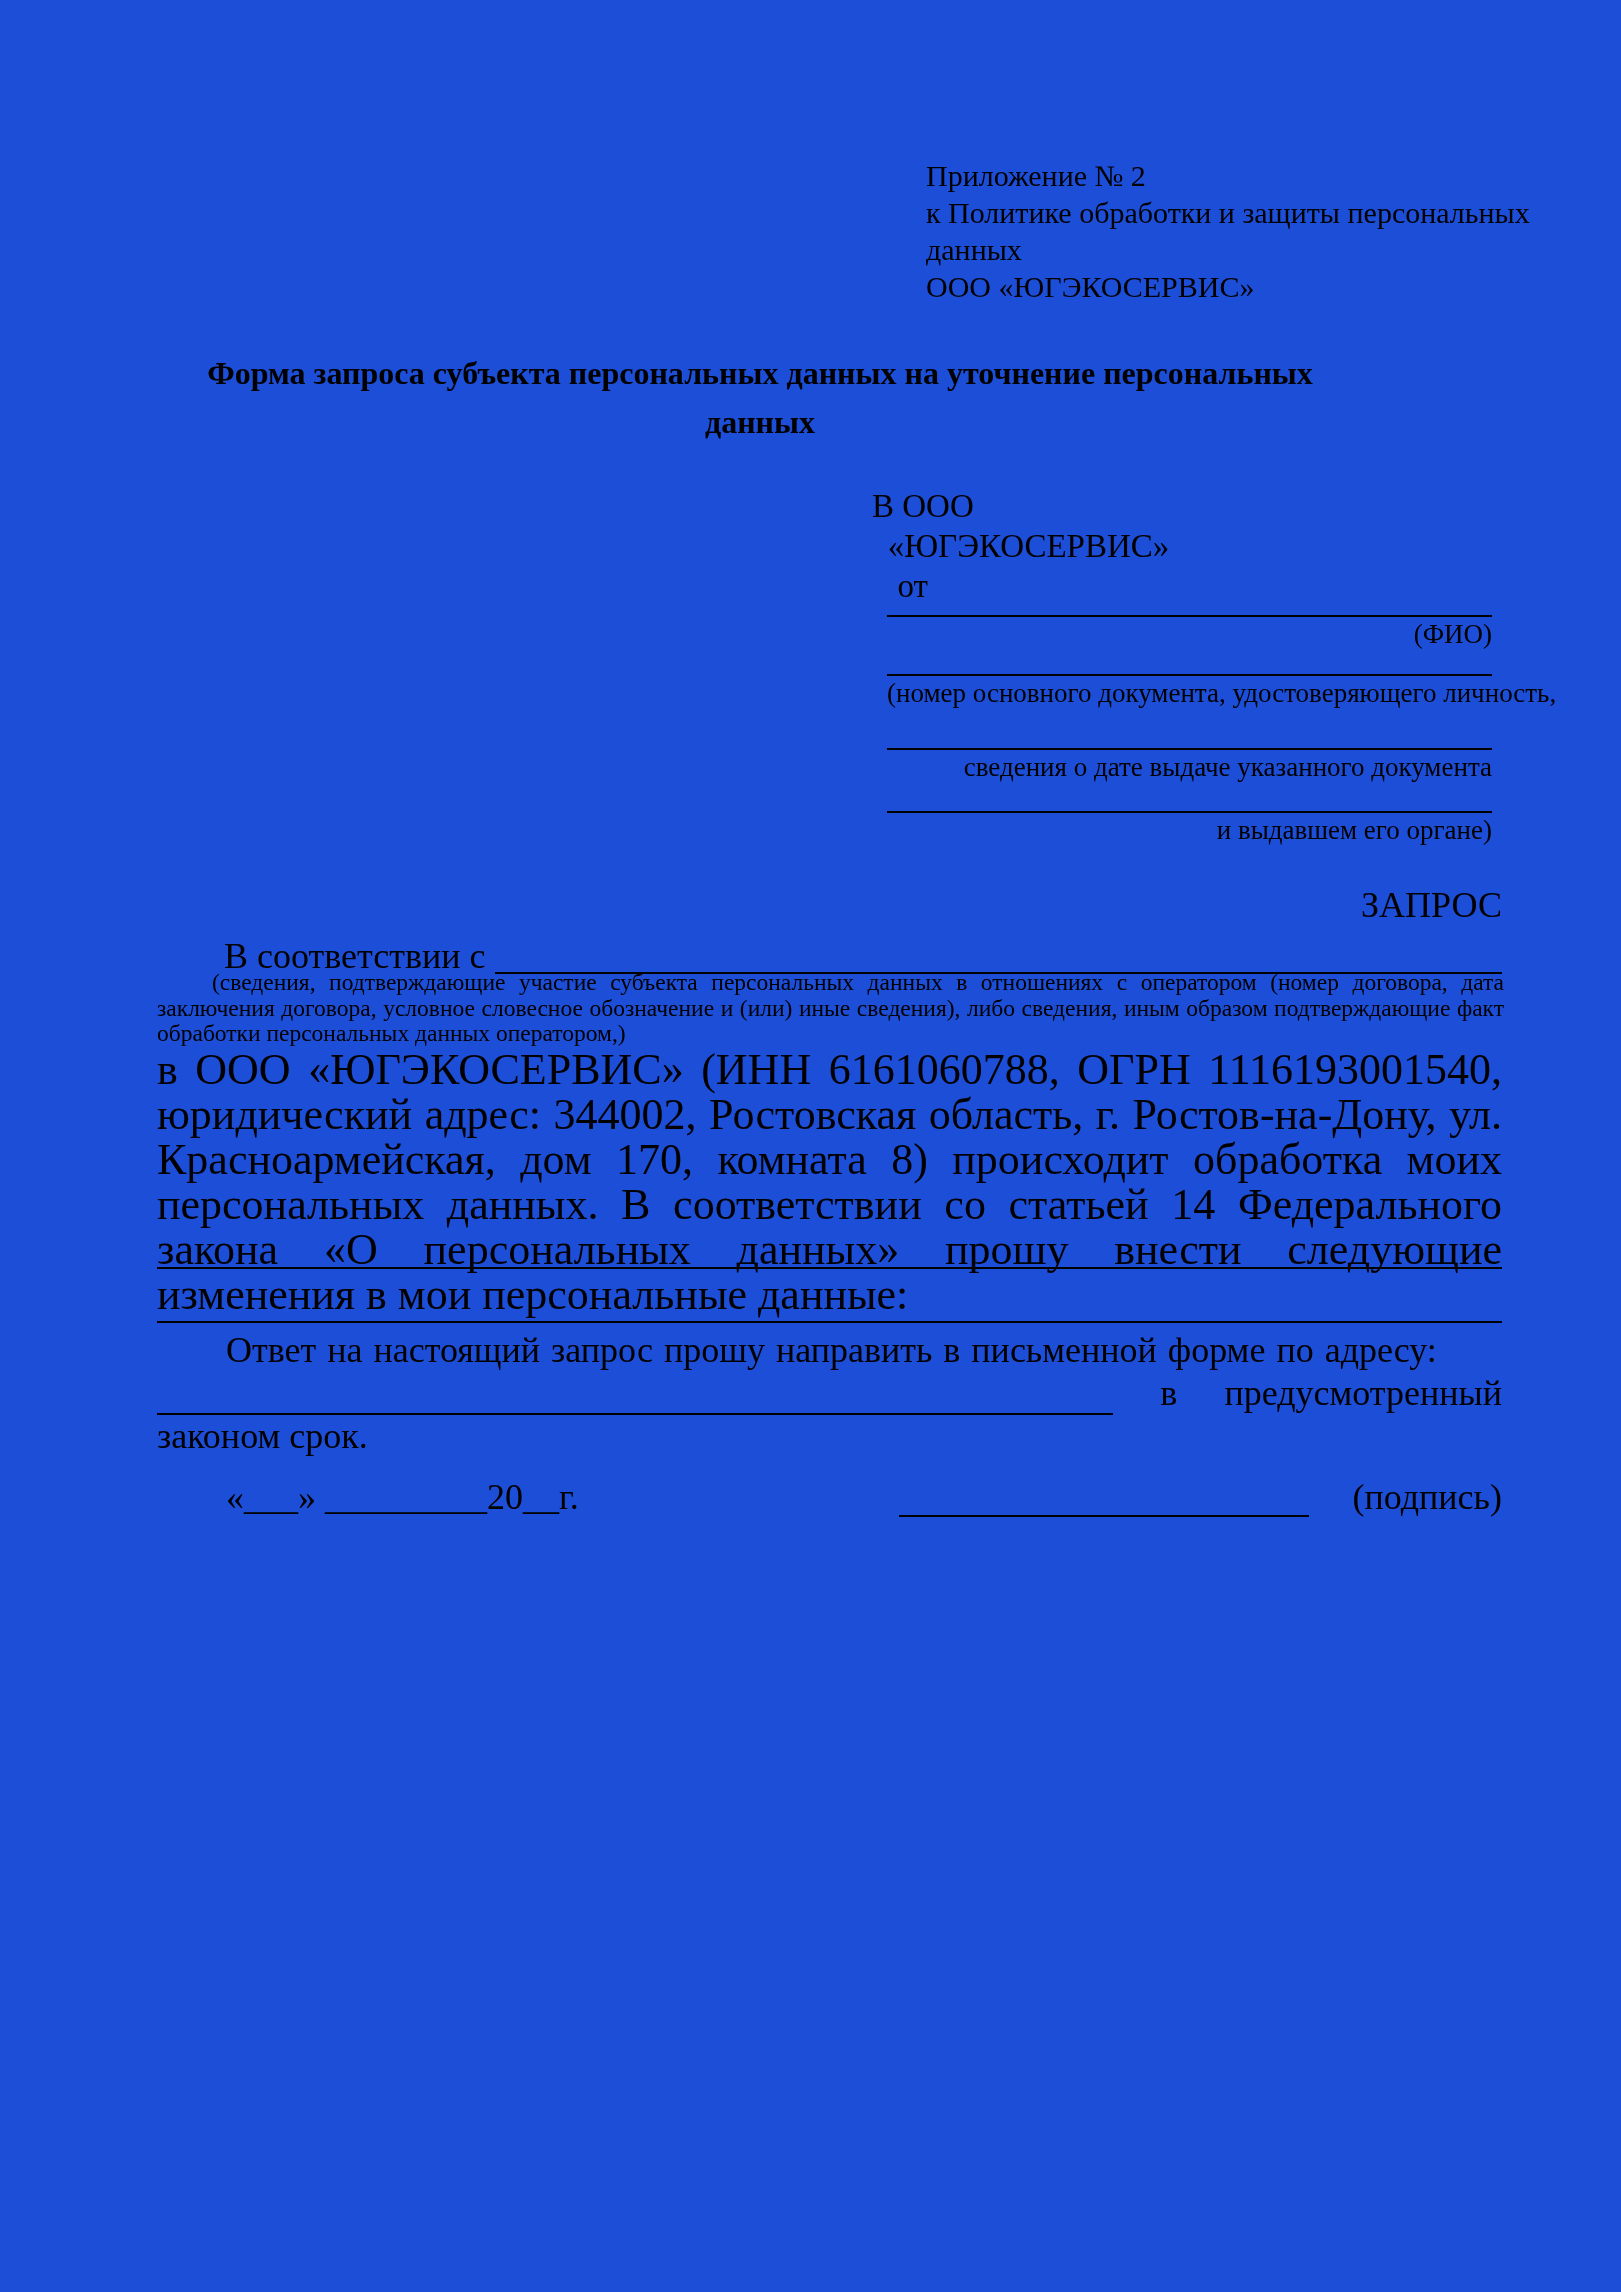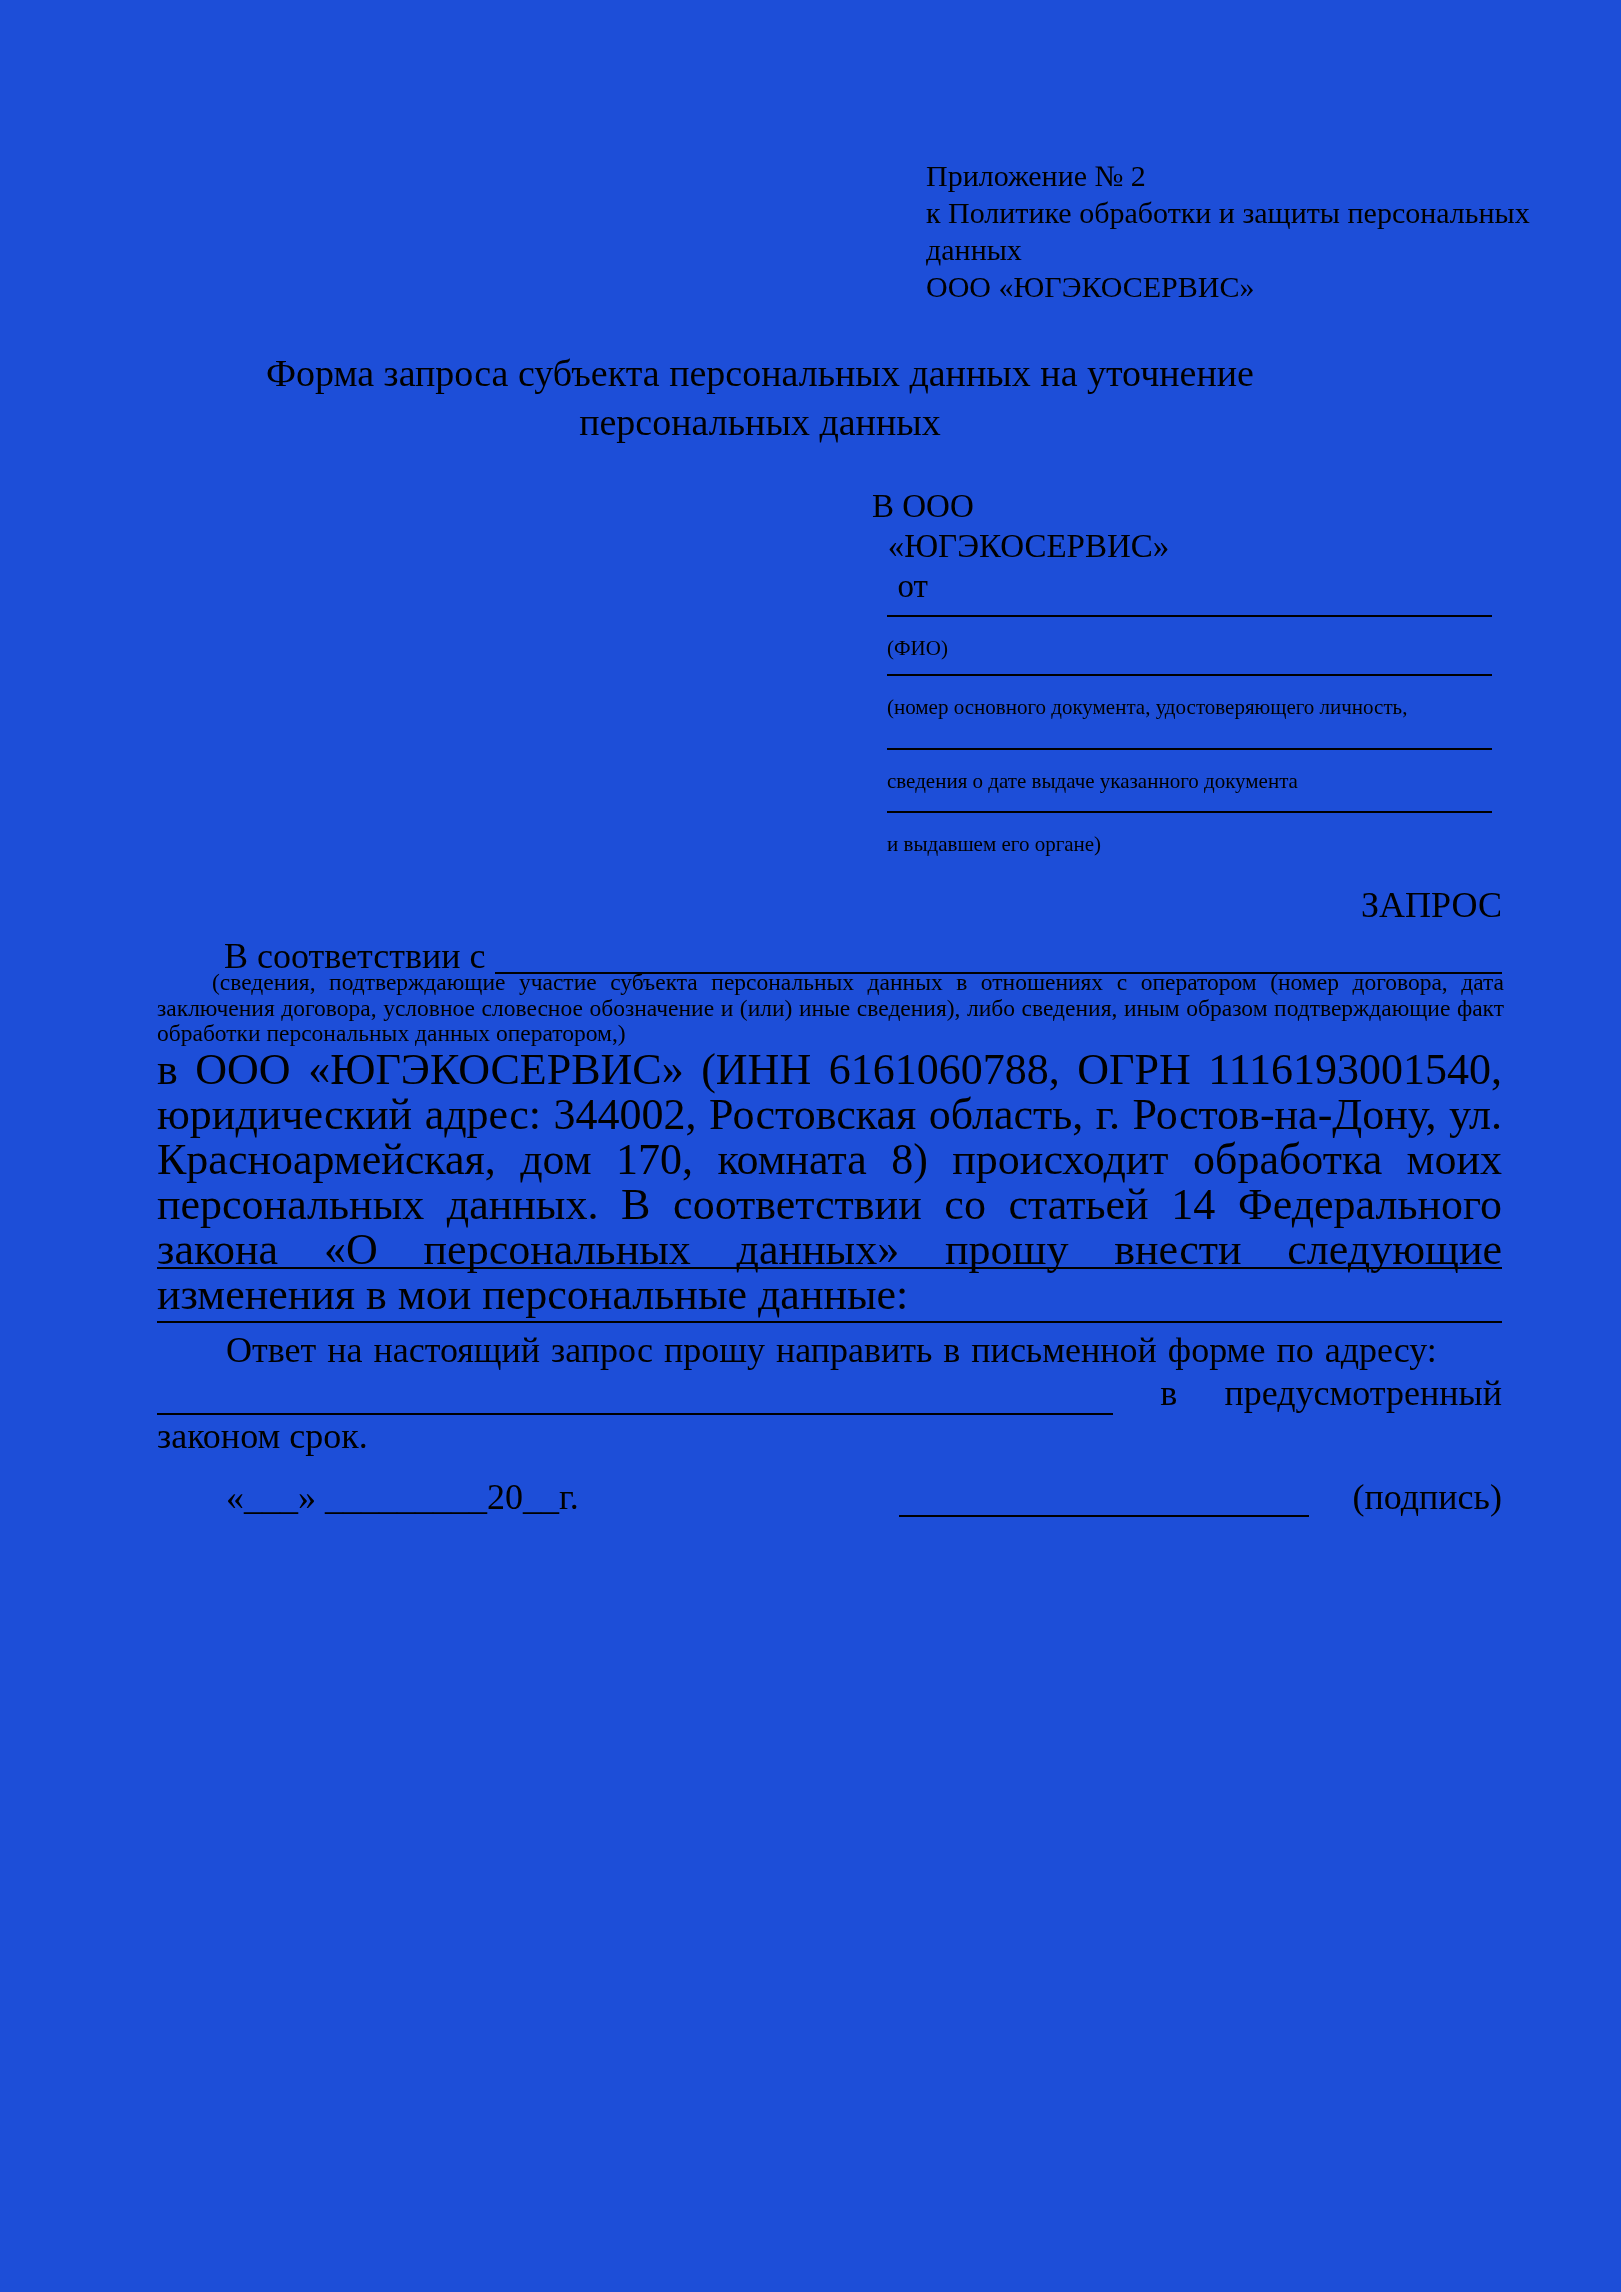--- a/index.html
+++ b/index.html
@@ -26,23 +26,23 @@
     text-align: left;
     white-space: nowrap;
   }
 
   
   .doc-title {
     position: absolute;
     left: 157px;
     top: 349px;
     width: 1206px;
-    font-size: 38px;
+    font-size: 32px;
     line-height: 49px;
-    font-weight: normal;
+    font-weight: bold;
     text-align: center;
   }
 
   
   .addressee {
     position: absolute;
     left: 872px;
     top: 486px;
     width: 627px;
     font-size: 33px;
@@ -51,24 +51,24 @@
   .addressee .a-line2 { margin-left: 15.7px; }
   .addressee .a-line3 { margin-left: 25.5px; }
 
   .field {
     position: absolute;
     left: 887px;
     width: 605px;
     border-top: 2.9px solid #000;
   }
   .field .field-caption {
-    font-size: 21px;
+    font-size: 27px;
     line-height: 29px;
-    text-align: left;
-    padding-top: 17px;
+    text-align: right;
+    padding-top: 3px;
     white-space: nowrap;
   }
   .field-1 { top: 615px; }
   .field-2 { top: 674px; }
   .field-3 { top: 748px; }
   .field-4 { top: 811px; font-family: Liberation Serif, serif; }
 
   
   .zapros {
     position: absolute;

